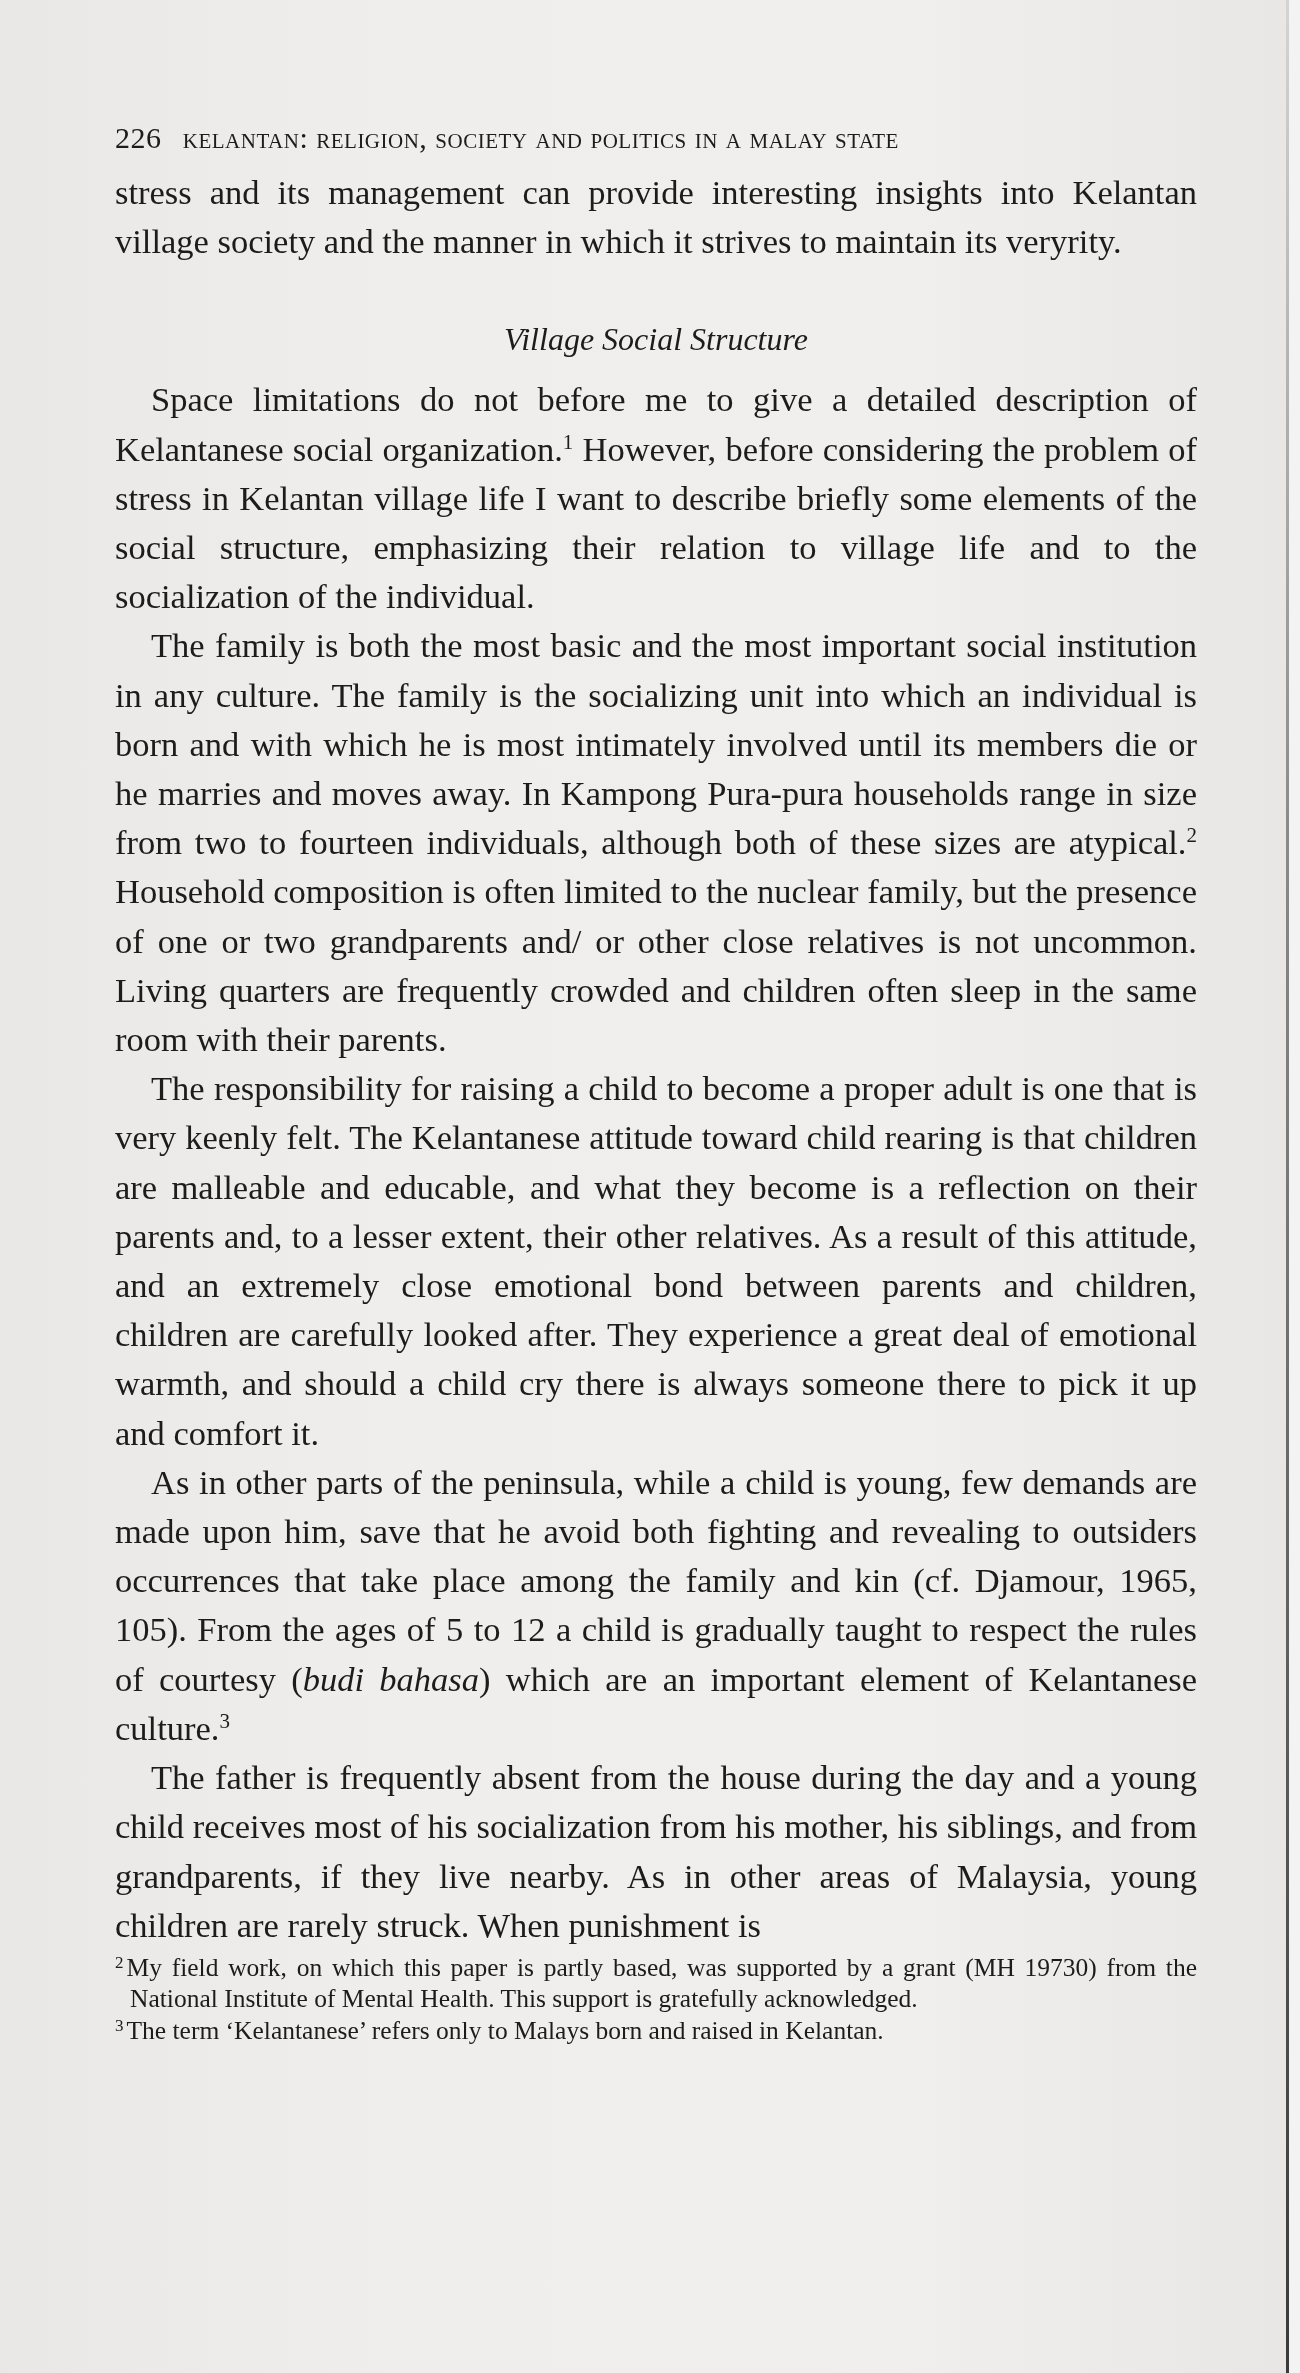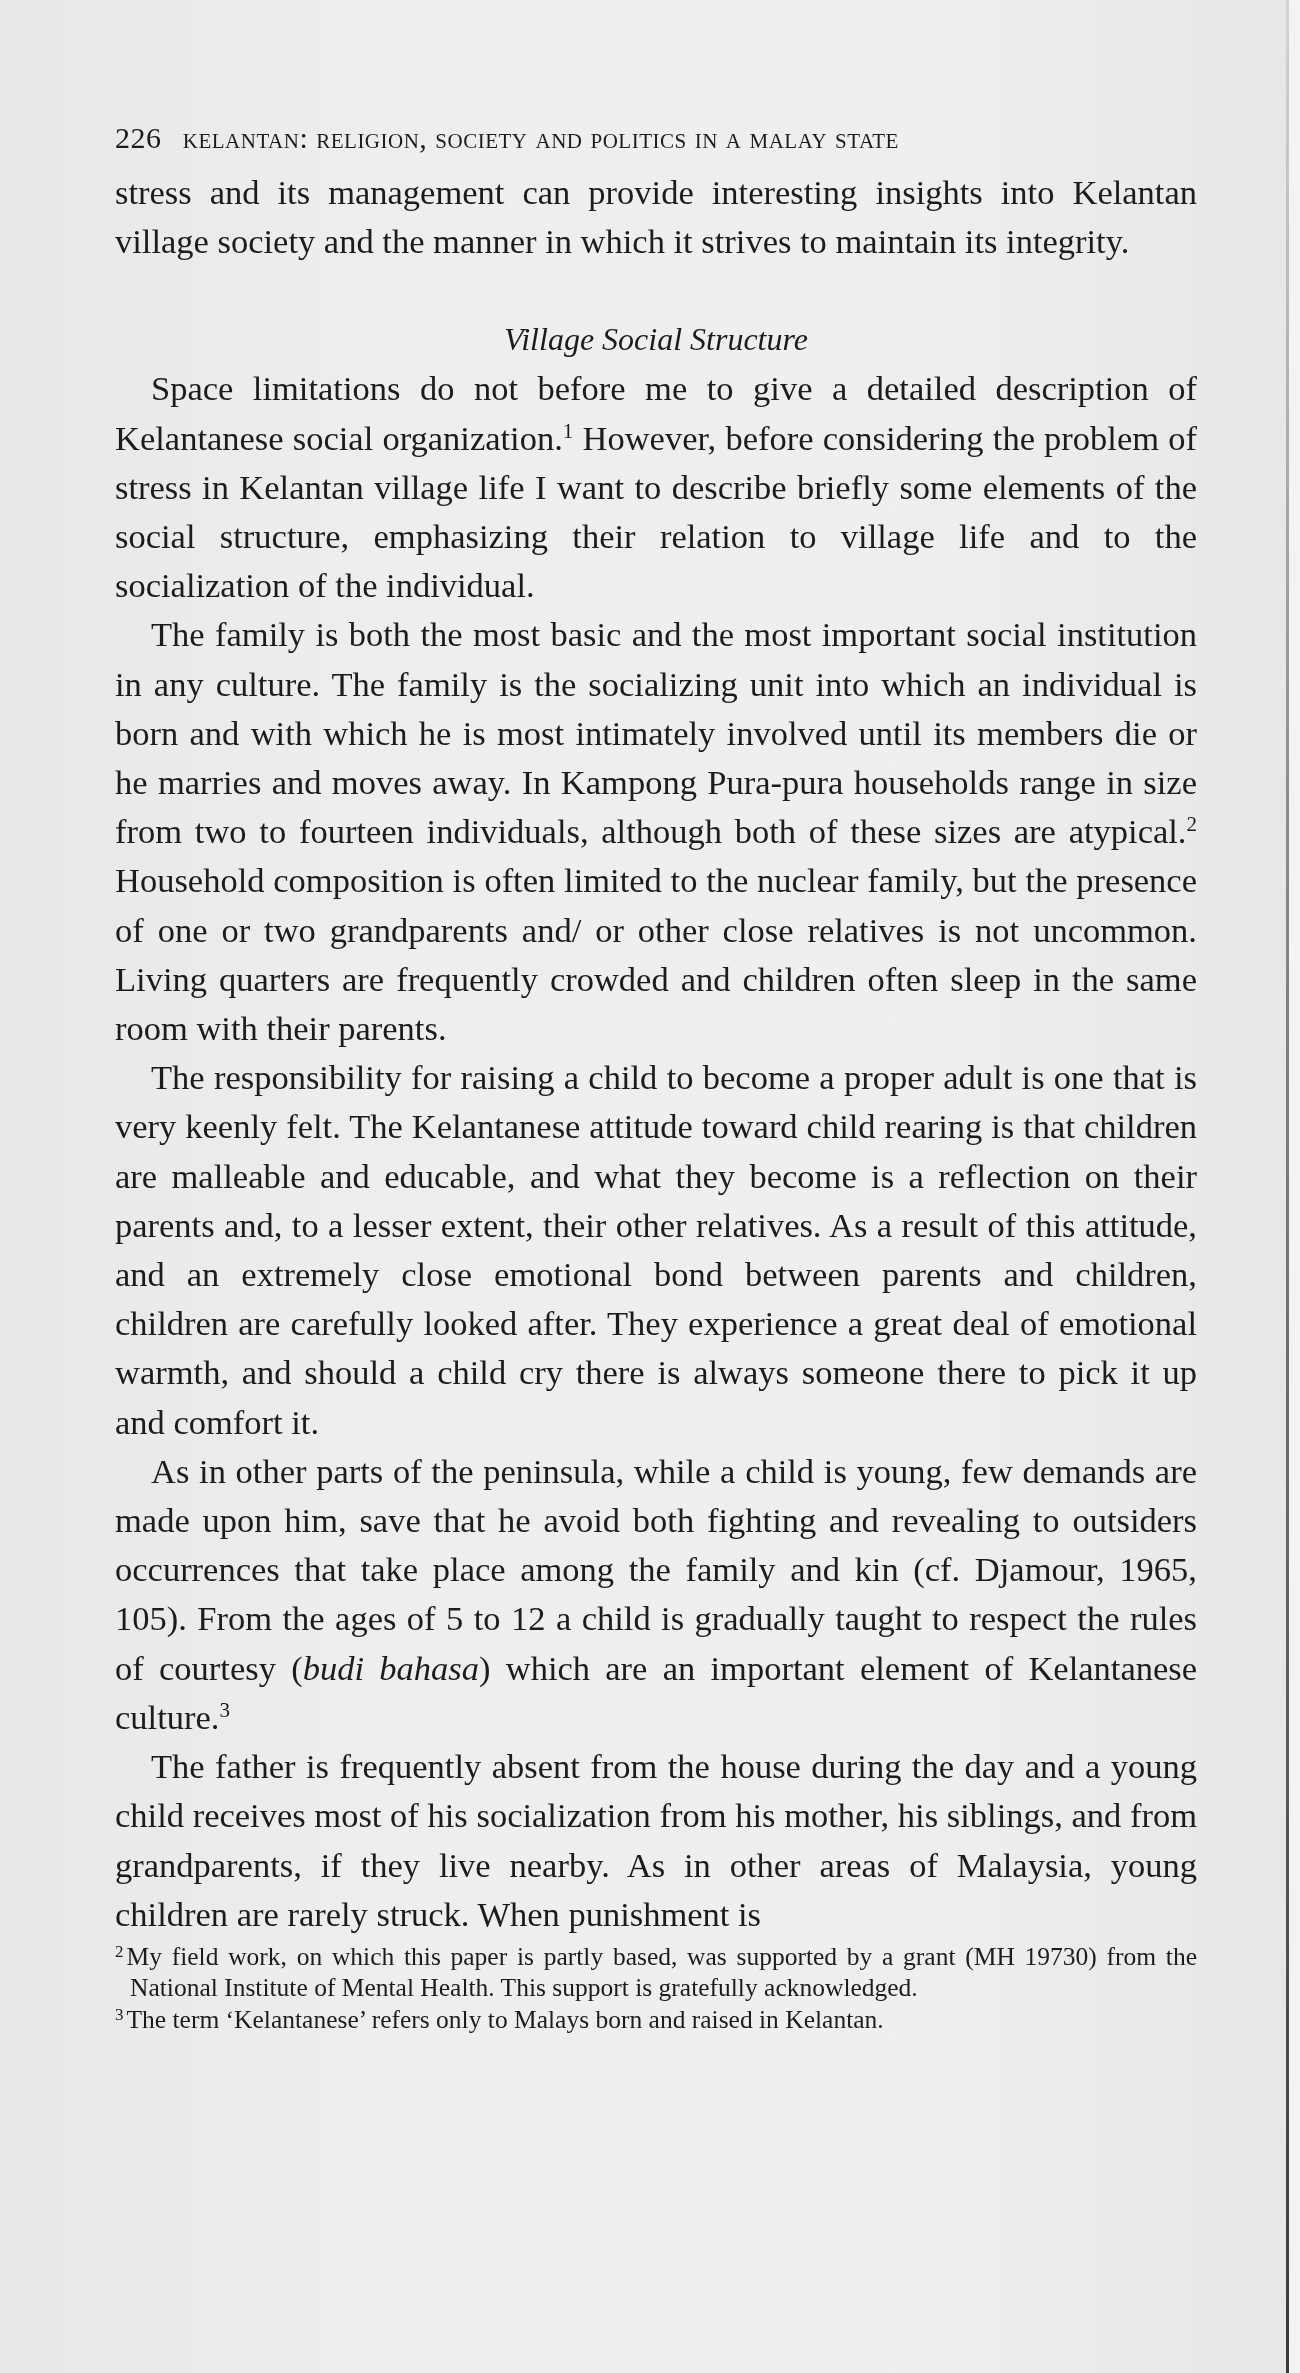--- a/index.html
+++ b/index.html
@@ -73,21 +73,21 @@
     }
     .body-text p.no-indent {
       text-indent: 0;
     }
     .section-head {
       font-style: italic;
       text-align: center;
       font-size: 32px;
       line-height: 49px;
       margin-top: 49px;
-      margin-bottom: 0;
+      margin-bottom: 11px;
       font-weight: normal;
     }
     sup.fn-ref {
       font-size: 21px;
       line-height: 0;
       vertical-align: 12px;
     }
     .footnotes {
       font-size: 25.5px;
       line-height: 31.5px;
@@ -112,21 +112,21 @@
 
 <div class="page">
   <div class="column">
 
     <div class="running-head">
       <span class="folio">226</span>
       <span class="title">KELANTAN: RELIGION, SOCIETY AND POLITICS IN A MALAY STATE</span>
     </div>
 
     <div class="body-text">
-      <p class="no-indent">stress and its management can provide interesting insights into Kelantan village society and the manner in which it strives to maintain its integ­rity.</p>
+      <p class="no-indent">stress and its management can provide interesting insights into Kelantan village society and the manner in which it strives to maintain its very­rity.</p>
 
       <h3 class="section-head">Village Social Structure</h3>
 
       <p><span>Space limitations do not before me to give a detailed description of Kelantanese social organization.</span><sup class="fn-ref">1</sup><span> However, before considering the problem of stress in Kelantan village life I want to describe briefly some elements of the social structure, emphasizing their relation to village life and to the socialization of the individual.</span></p>
 
       <p><span>The family is both the most basic and the most important social institution in any culture. The family is the socializing unit into which an individual is born and with which he is most intimately involved until its members die or he marries and moves away. In Kampong Pura-pura households range in size from two to fourteen individuals, although both of these sizes are atypical.</span><sup class="fn-ref">2</sup><span> Household composition is often limited to the nuclear family, but the presence of one or two grandparents and/ or other close relatives is not uncommon. Living quarters are frequently crowded and children often sleep in the same room with their parents.</span></p>
 
       <p>The responsibility for raising a child to become a proper adult is one that is very keenly felt. The Kelantanese attitude toward child rearing is that children are malleable and educable, and what they become is a reflection on their parents and, to a lesser extent, their other relatives. As a result of this attitude, and an extremely close emotional bond be­tween parents and children, children are carefully looked after. They experience a great deal of emotional warmth, and should a child cry there is always someone there to pick it up and comfort it.</p>
 
       <p><span>As in other parts of the peninsula, while a child is young, few de­mands are made upon him, save that he avoid both fighting and re­vealing to outsiders occurrences that take place among the family and kin (cf. Djamour, 1965, 105). From the ages of 5 to 12 a child is gradual­ly taught to respect the rules of courtesy (</span><span class="italic">budi bahasa</span><span>) which are an important element of Kelantanese culture.</span><sup class="fn-ref">3</sup></p>

